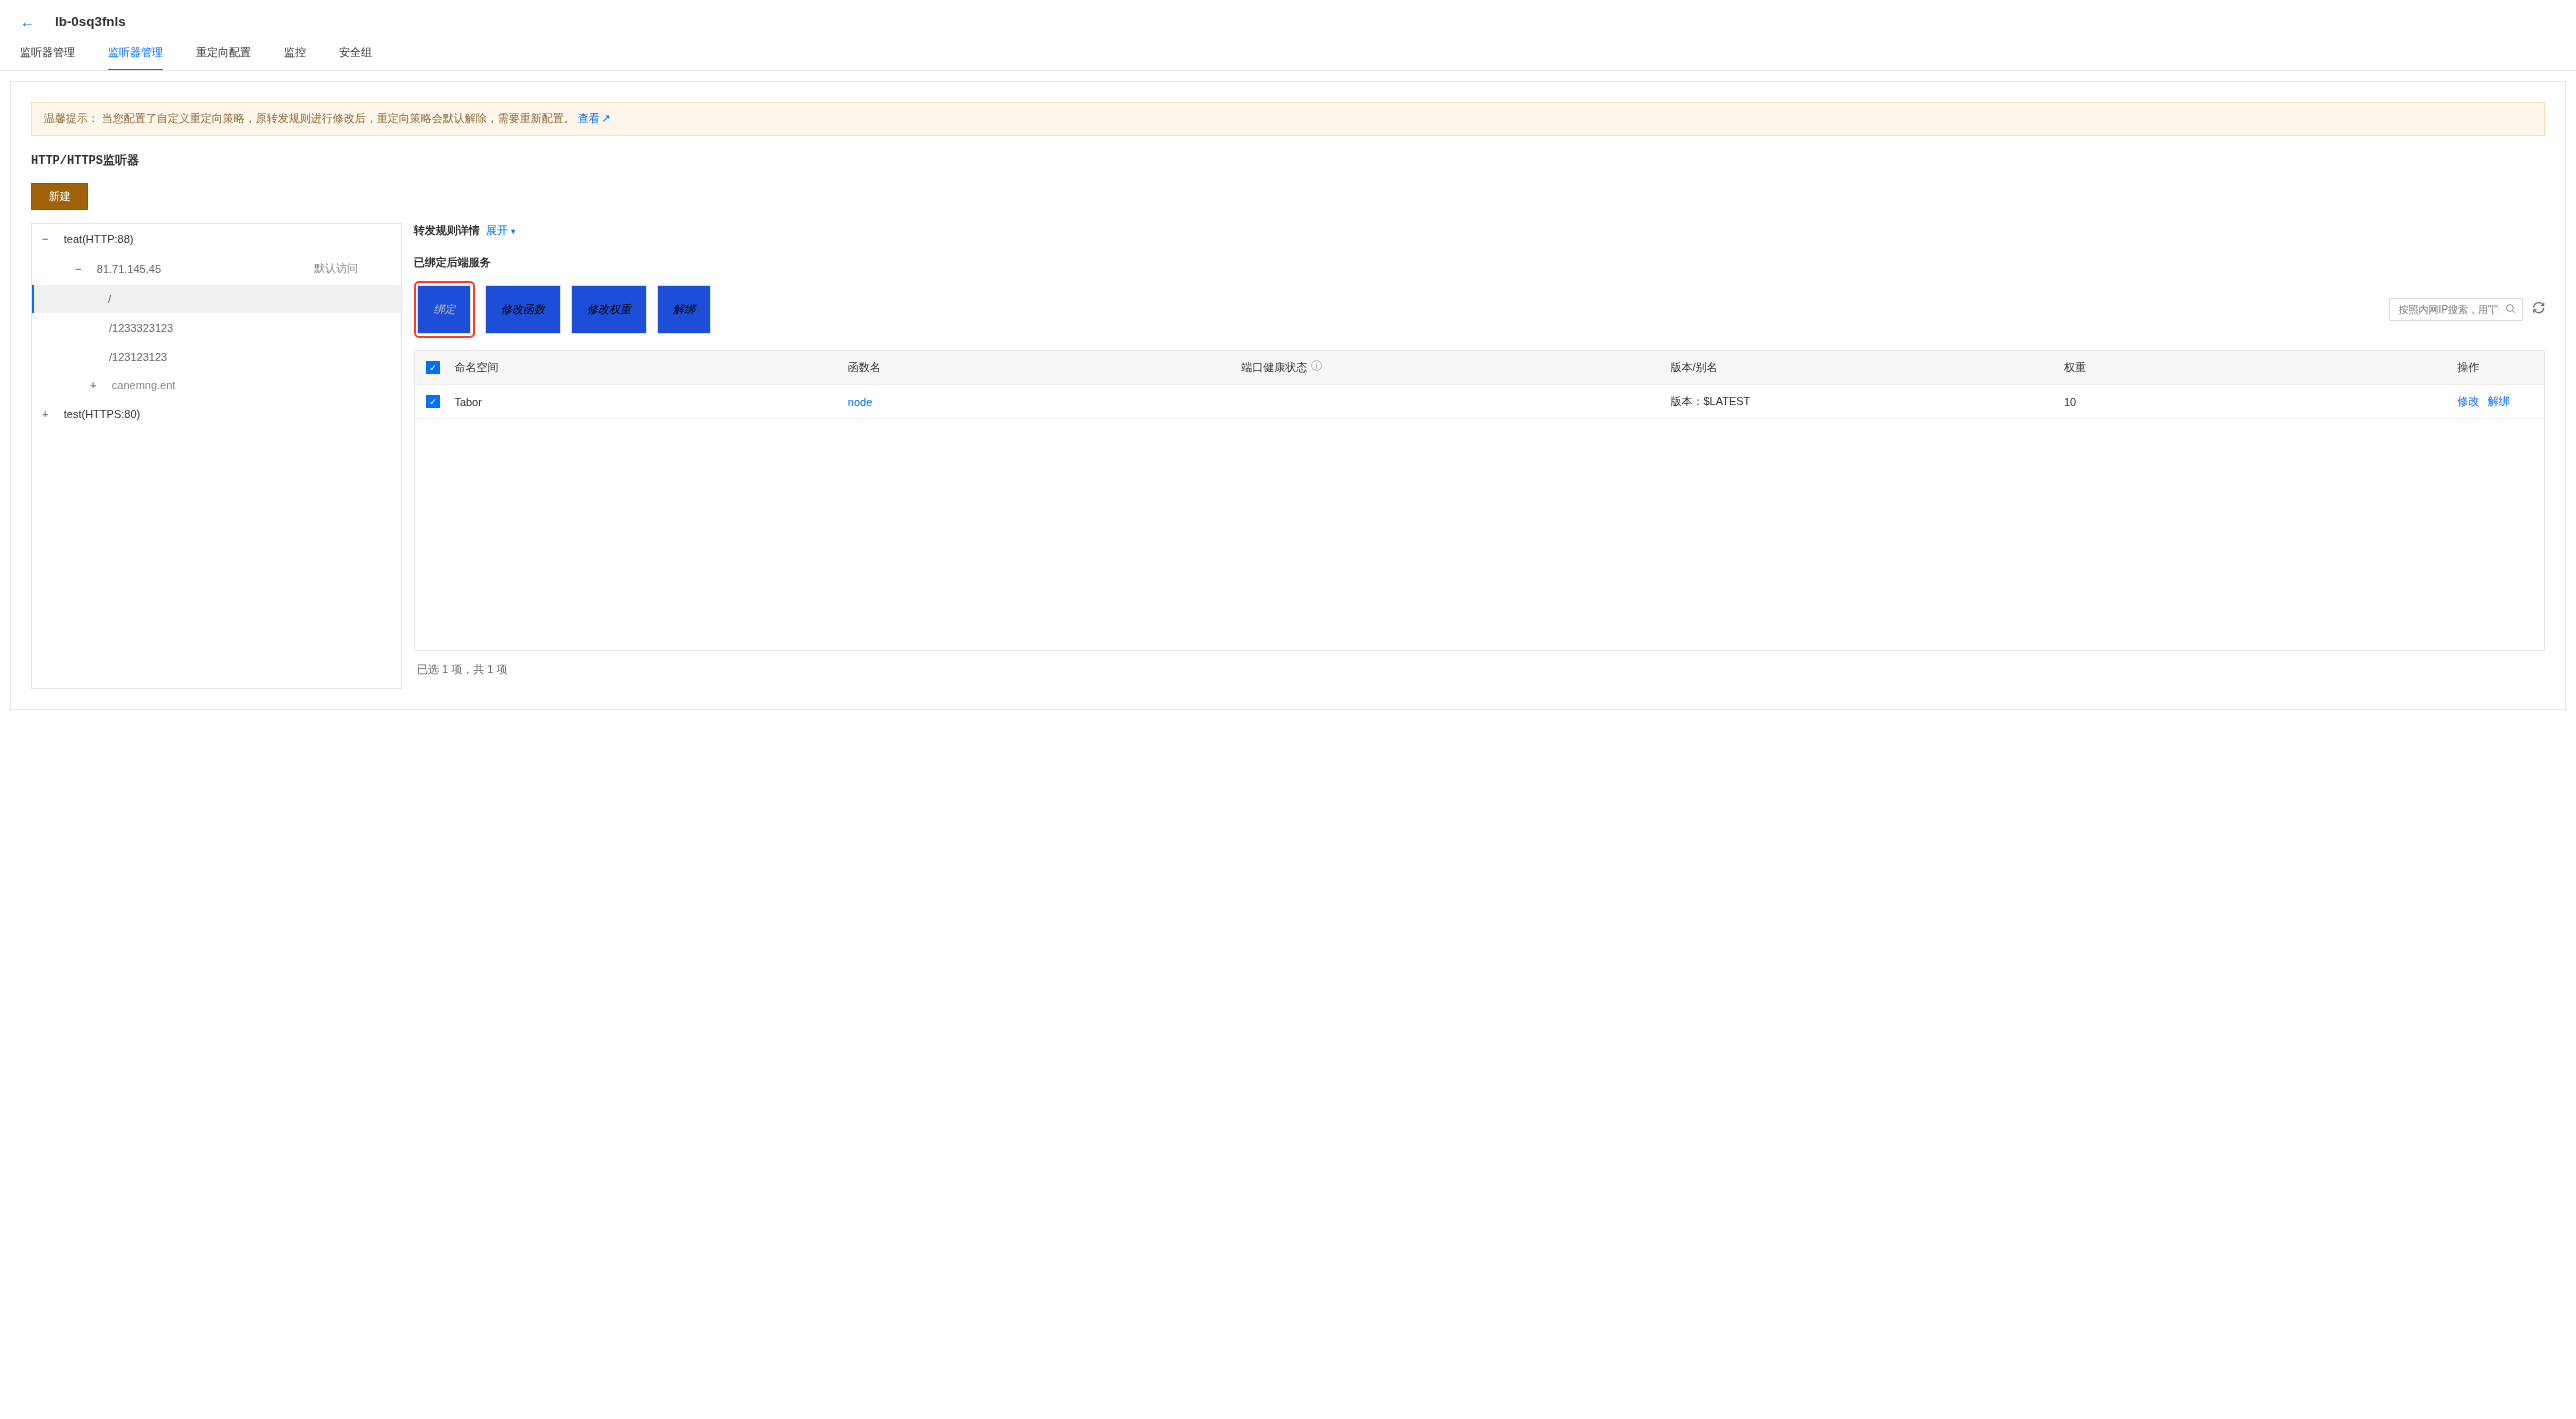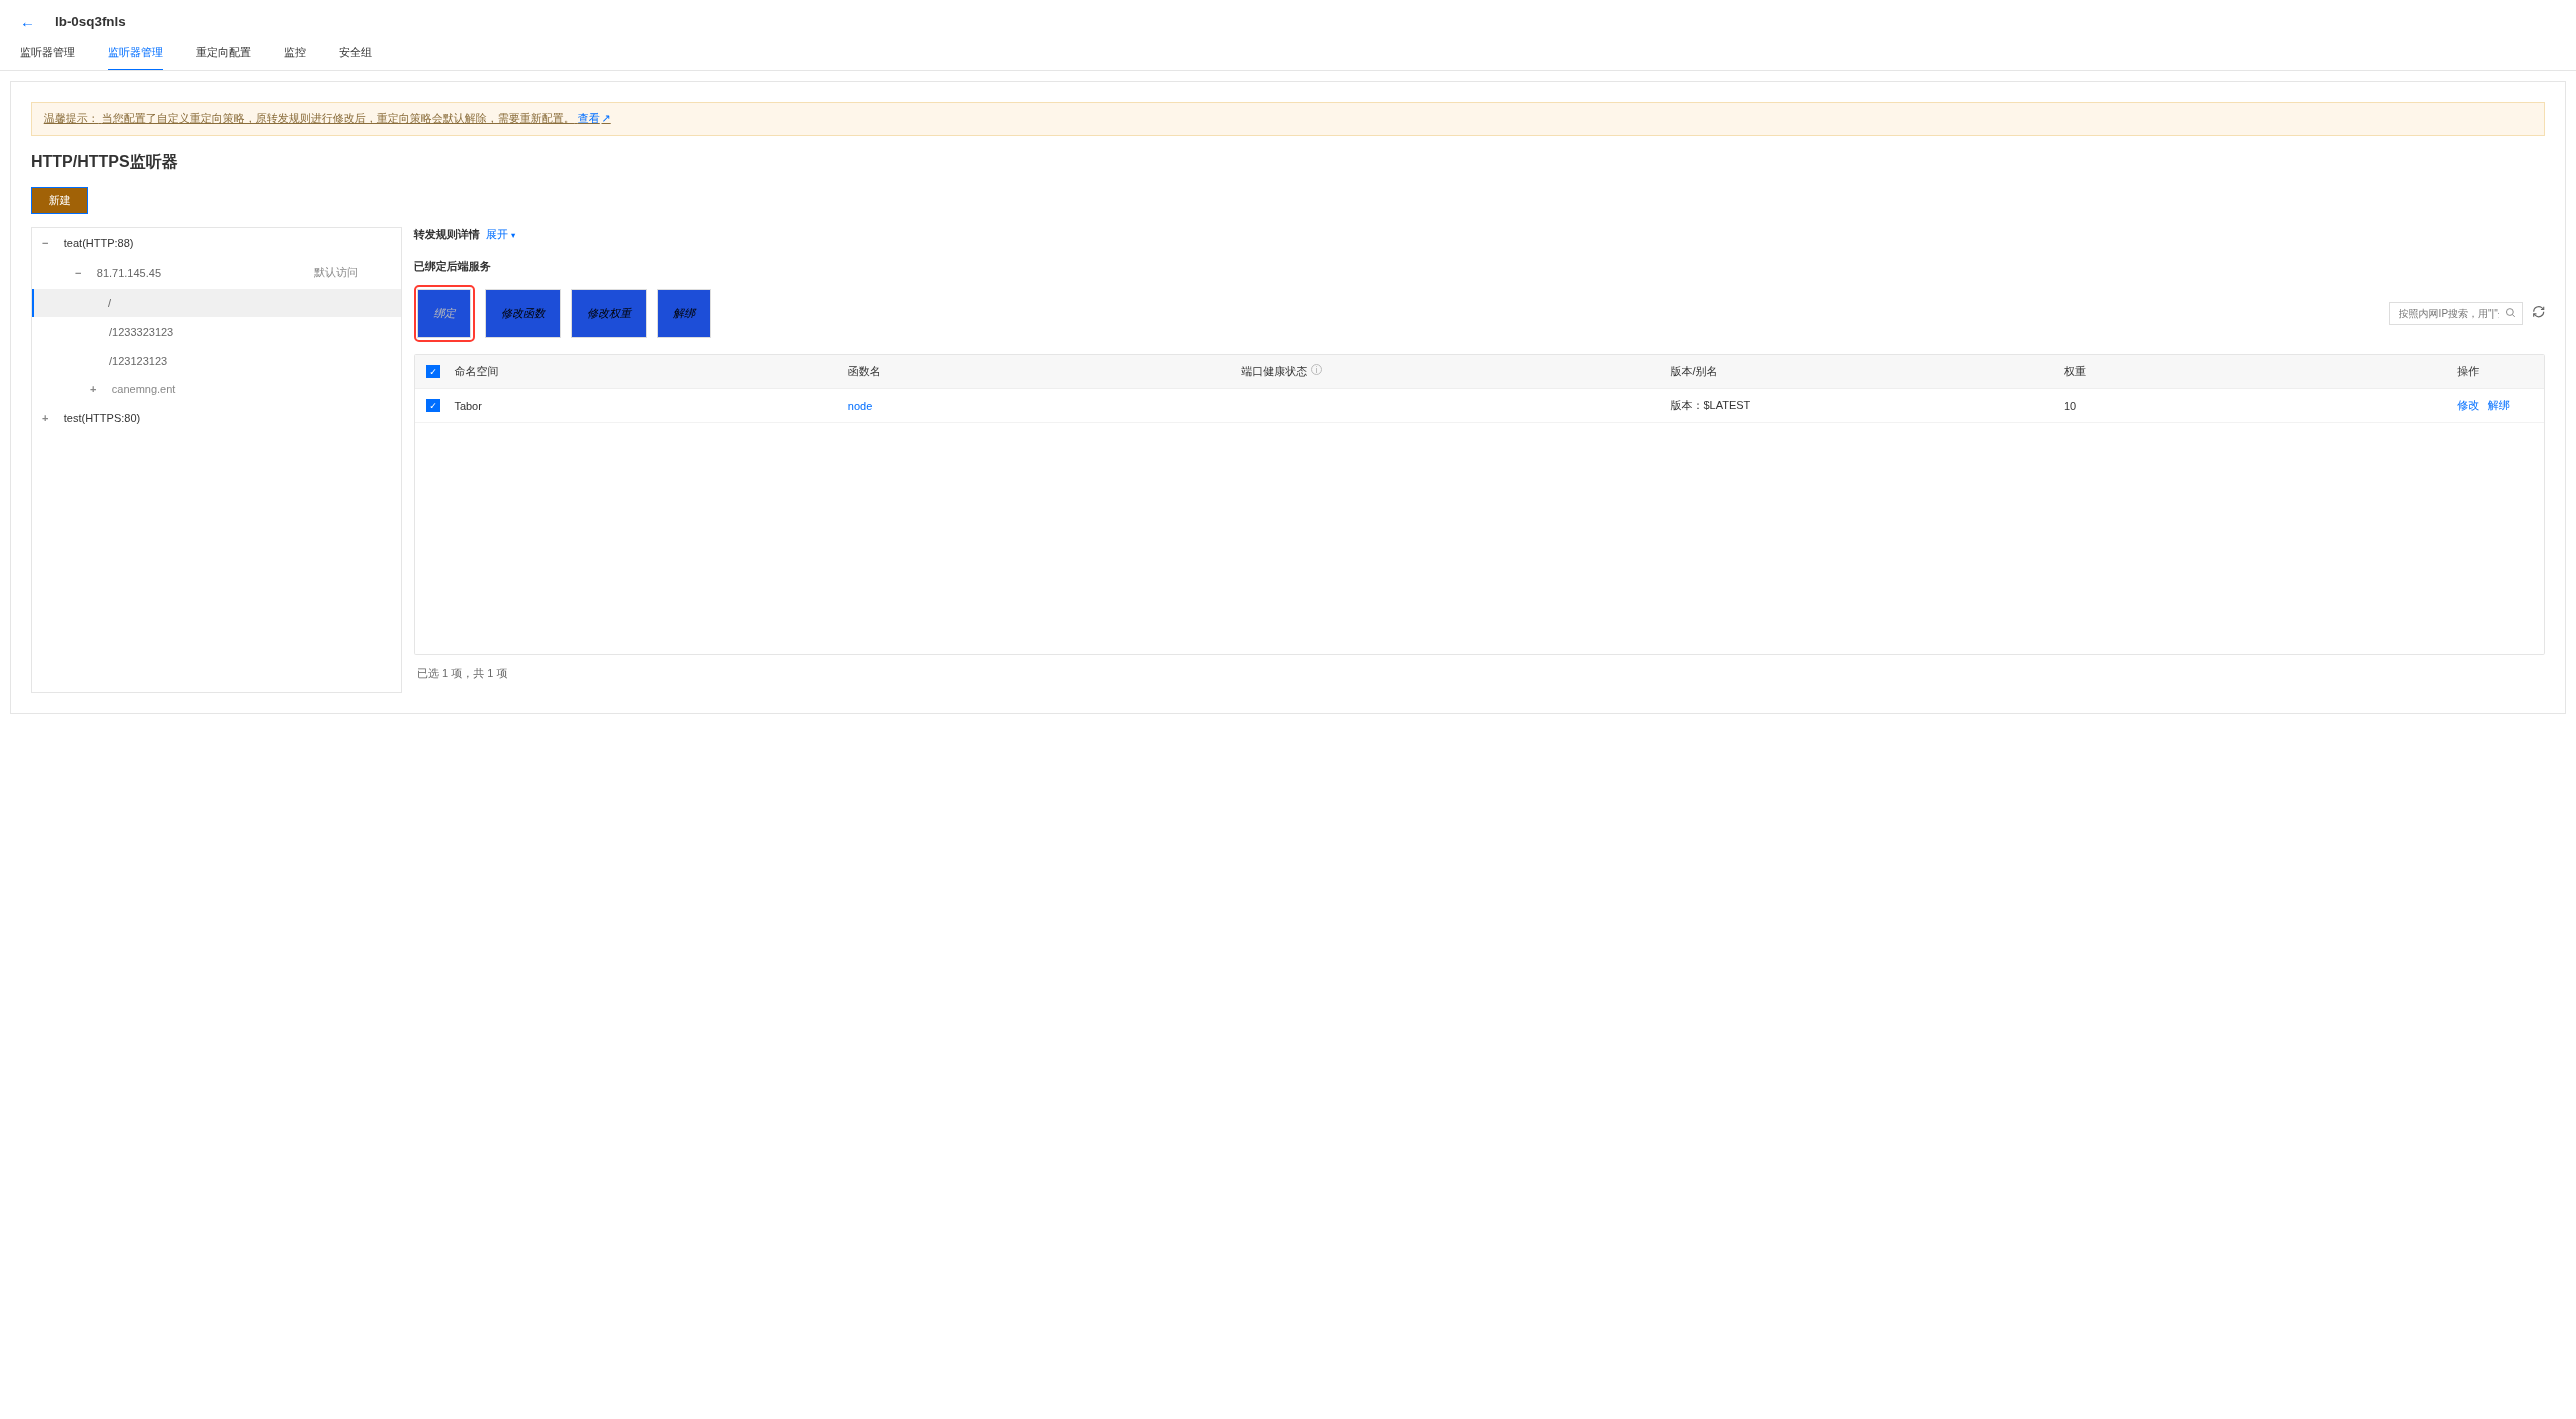--- a/index.html
+++ b/index.html
@@ -8,27 +8,27 @@
 .header { display: flex; align-items: center; padding: 13.4px 20px 6.7px; }
 .back-arrow { color: #006eff; font-size: 15px; margin-right: 20px; cursor: pointer; }
 .page-title { font-size: 13.4px; font-weight: 600; }
 
 .tabs { display: flex; border-bottom: 0.8px solid #e5e5e5; padding: 0 20px; }
 .tab { padding: 8.4px 0; margin-right: 33px; cursor: pointer; color: #333; }
 .tab.active { color: #006eff; border-bottom: 1.7px solid #006eff; font-weight: 500; }
 
 .content-frame { margin: 10px 10px 0; border: 0.8px solid #e5e5e5; padding: 0; background: #fff; }
 
-.tip-banner { margin: 20px 20px 16.7px; background: #fef6ea; border: 0.8px solid #f5dfb3; padding: 8.4px 11.7px; color: #8a6d3b; font-size: 11px; text-decoration: underline; }
+.tip-banner { margin: 20px 20px 16.7px; background: #fef6ea; border: 0.8px solid #f5dfb3; padding: 8.4px 11.7px; color: #8a6d3b; font-size: 11px; }
 .tip-banner .tip-label { color: #8a6d3b; }
 .tip-banner .tip-link { color: #006eff; text-decoration: none; cursor: pointer; }
 .tip-banner .ext-icon { color: #006eff; margin-left: 1.7px; }
 
 .section { padding: 0 20px 20px; }
-.section-title { font-weight: 600; margin: 6.7px 0 13.4px; font-size: 16px; }
+.section-title { font-weight: 600; margin: 6.7px 0 13.4px; font-size: 12px; font-family: Liberation Mono, monospace; }
 
 .btn { display: inline-block; padding: 5px 16.7px; font-size: 11px; cursor: pointer; border: 0.8px solid #ddd; background: #fff; }
 .btn-primary { background: #a16207; color: #fff; border-color: #006eff; }
 
 .split { display: flex; margin-top: 13.4px; }
 .left-panel { width: 371px; border: 0.8px solid #e5e5e5; min-height: 426px; }
 .right-panel { flex: 1; margin-left: 11.7px; }
 
 .tree-row { display: flex; align-items: center; padding: 8.4px 10px; font-size: 11px; cursor: pointer; }
 .tree-row.lvl1 { padding-left: 43px; color: #666; }

